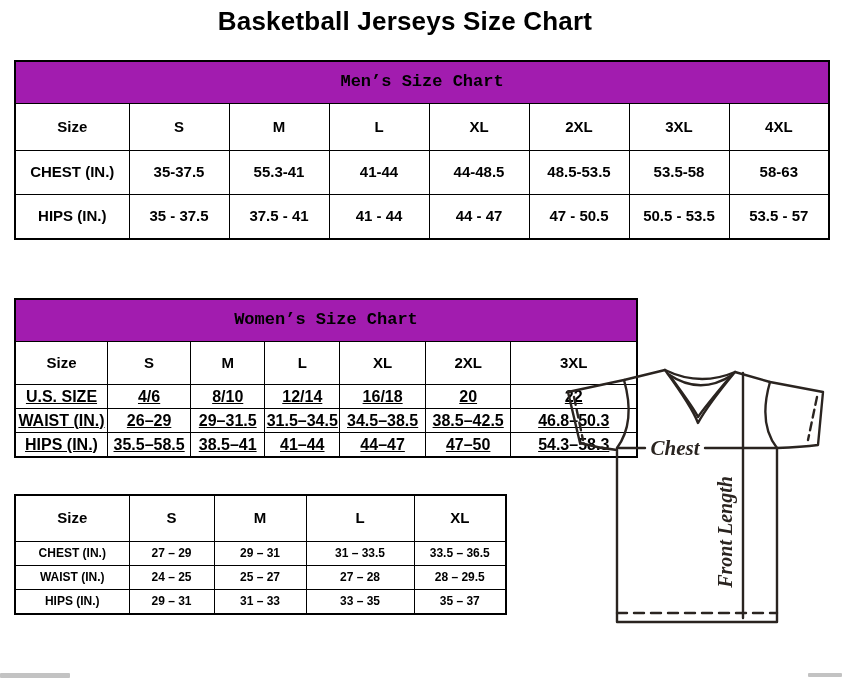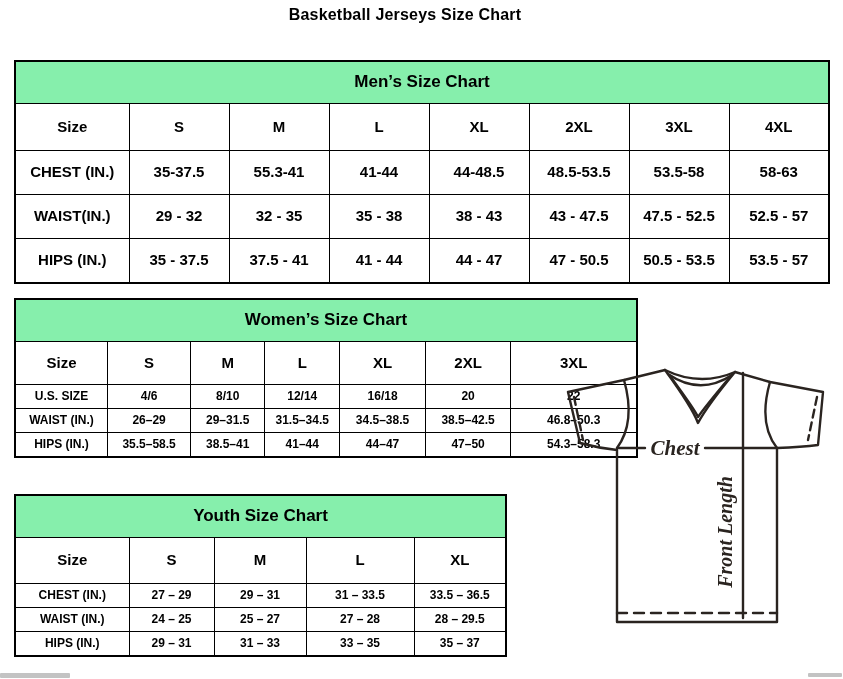--- a/index.html
+++ b/index.html
@@ -1,33 +1,33 @@
 <!DOCTYPE html>
 <html><head>
 <meta charset="utf-8">
 <style>
   html,body{margin:0;padding:0;background:#ffffff;}
   body{width:843px;height:679px;position:relative;overflow:hidden;
        font-family:"Liberation Sans",sans-serif;color:#000;}
   .page-title{position:absolute;top:6px;left:0;width:810px;text-align:center;
-       font-size:16px;font-weight:bold;letter-spacing:.2px;}
+       font-size:26px;font-weight:bold;letter-spacing:.2px;}
   .tbl-wrap{position:absolute;}
   table.size-table{border-collapse:collapse;table-layout:fixed;width:100%;
        border:2px solid #000;}
   table.size-table th,table.size-table td{border:1px solid #000;text-align:center;
        vertical-align:middle;font-weight:bold;padding:0;line-height:1.1;}
-  table.size-table .band{background:#86efac;font-size:17px;height:41px;}
+  table.size-table .band{background:#a21caf;font-size:17px;height:41px;font-family:Liberation Mono, monospace;}
   
   #mens-wrap{left:14px;top:60px;width:814px;}
   #mens-table .head-row th{height:46px;font-size:15px;}
   #mens-table .data-row th,#mens-table .data-row td{height:43px;font-size:15px;}
   
   #womens-wrap{left:14px;top:298px;width:624px;}
   #womens-table .head-row th{height:42px;font-size:15px;}
-  #womens-table .data-row th,#womens-table .data-row td{height:23px;font-size:12px;}
+  #womens-table .data-row th,#womens-table .data-row td{height:23px;font-size:16px;text-decoration:underline;}
   #womens-table .rowlabel{font-size:11px;}
   
   #youth-wrap{left:14px;top:494px;width:491px;}
   #youth-table .head-row th{height:45px;font-size:15px;}
   #youth-table .data-row th,#youth-table .data-row td{height:23px;font-size:12px;}
   #youth-table .rowlabel{font-size:11px;}
   
   .jersey{position:absolute;left:556px;top:362px;width:286px;height:266px;}
   .jersey text{font-family:"Liberation Serif",serif;font-style:italic;font-weight:bold;
        fill:#2a2420;stroke:none;}
@@ -69,30 +69,20 @@
         </tr>
         <tr class="data-row">
           <th class="rowlabel">CHEST (IN.)</th>
           <td class="val">35-37.5</td>
           <td class="val">55.3-41</td>
           <td class="val">41-44</td>
           <td class="val">44-48.5</td>
           <td class="val">48.5-53.5</td>
           <td class="val">53.5-58</td>
           <td class="val">58-63</td>
-        </tr>
-        <tr class="data-row">
-          <th class="rowlabel">WAIST(IN.)</th>
-          <td class="val">29 - 32</td>
-          <td class="val">32 - 35</td>
-          <td class="val">35 - 38</td>
-          <td class="val">38 - 43</td>
-          <td class="val">43 - 47.5</td>
-          <td class="val">47.5 - 52.5</td>
-          <td class="val">52.5 - 57</td>
         </tr>
         <tr class="data-row">
           <th class="rowlabel">HIPS (IN.)</th>
           <td class="val">35 - 37.5</td>
           <td class="val">37.5 - 41</td>
           <td class="val">41 - 44</td>
           <td class="val">44 - 47</td>
           <td class="val">47 - 50.5</td>
           <td class="val">50.5 - 53.5</td>
           <td class="val">53.5 - 57</td>
@@ -159,23 +149,20 @@
 <div class="tbl-wrap" id="youth-wrap">
   <table class="size-table" id="youth-table">
       <colgroup>
         <col style="width: 114px;">
         <col style="width: 85px;">
         <col style="width: 92px;">
         <col style="width: 108px;">
         <col style="width: 92px;">
       </colgroup>
       <tbody>
-        <tr class="band-row">
-          <th class="band" colspan="5">Youth Size Chart</th>
-        </tr>
         <tr class="head-row">
           <th class="colhead">Size</th>
           <th class="colhead">S</th>
           <th class="colhead">M</th>
           <th class="colhead">L</th>
           <th class="colhead">XL</th>
         </tr>
         <tr class="data-row">
           <th class="rowlabel">CHEST (IN.)</th>
           <td class="val">27 – 29</td>

